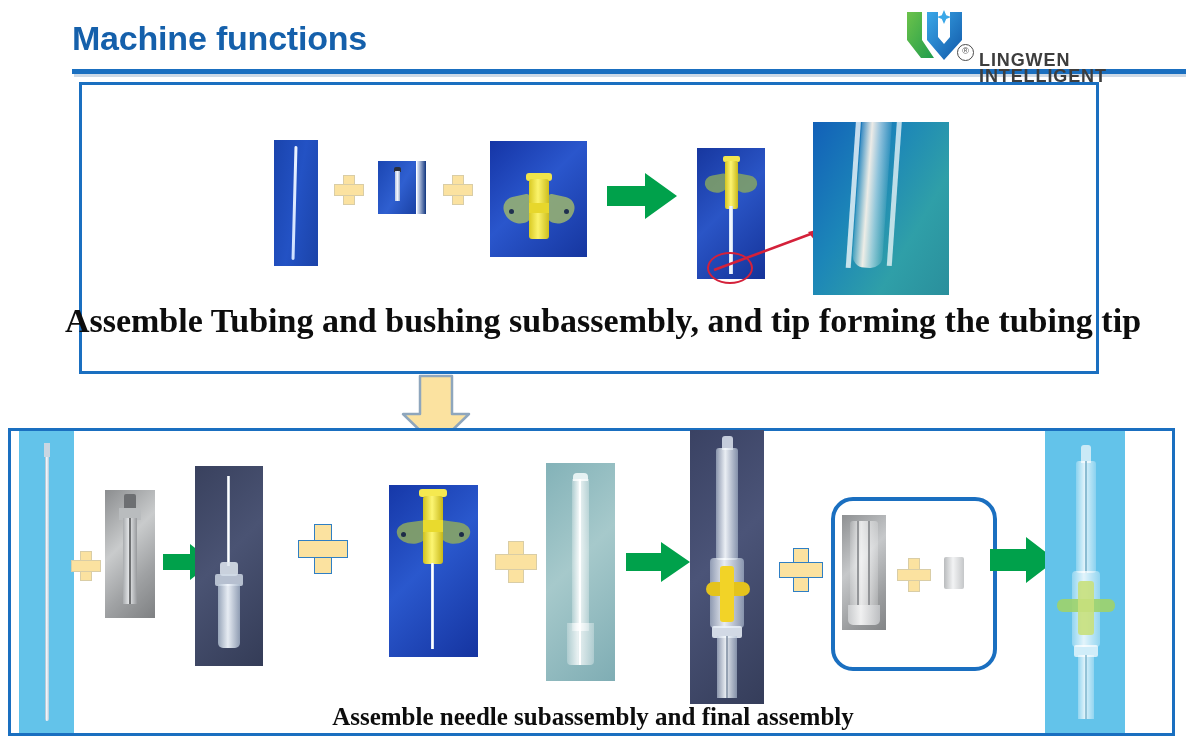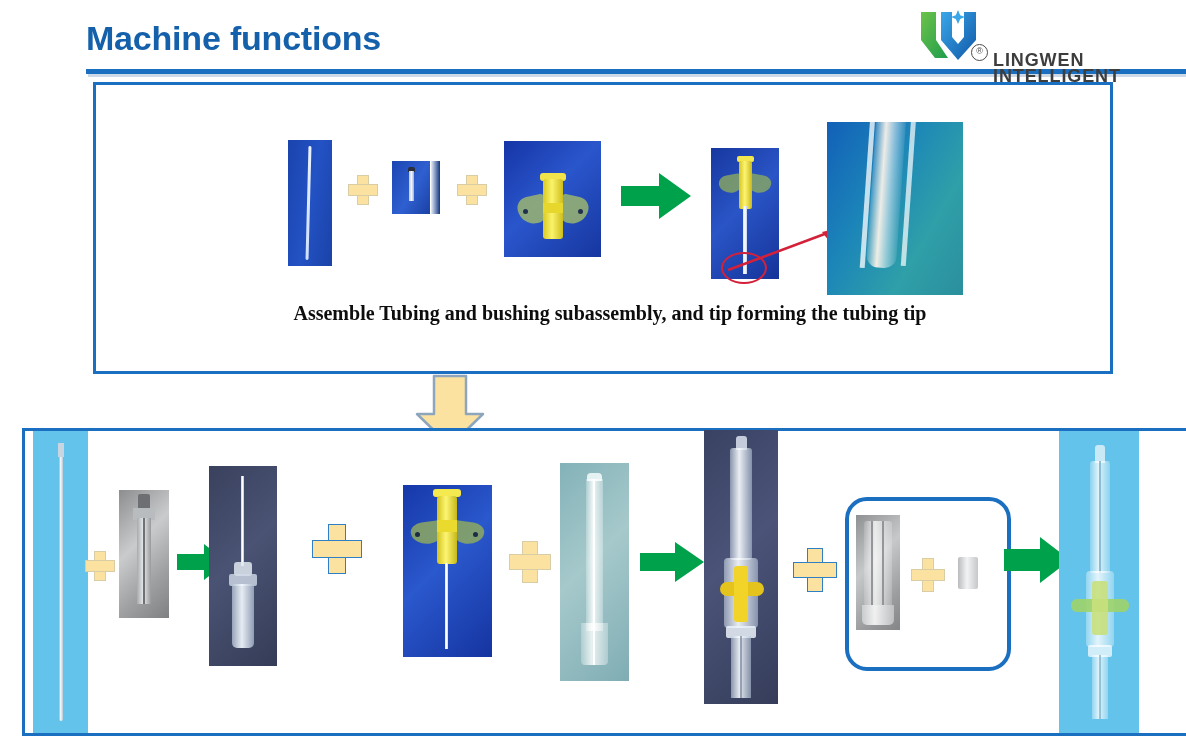--- a/index.html
+++ b/index.html
@@ -2,21 +2,21 @@
 <html><head>
 <meta charset="utf-8">
 <style>
   html,body{margin:0;padding:0;}
   body{
     width:1186px;height:744px;
     background:#ffffff;
     font-family:"Liberation Sans",sans-serif;
     overflow:hidden;position:relative;
   }
-  .slide{position:absolute;inset:0;margin-left:14px;}
+  .slide{position:absolute;inset:0;}
 
   
   .page-title{
     position:absolute;left:72px;top:20px;
     font-size:34px;font-weight:bold;color:#1560ab;
     letter-spacing:-0.2px;line-height:1.1;
     font-family:"Liberation Sans",sans-serif;
   }
   .title-rule{
     position:absolute;left:72px;top:69px;width:1114px;height:5px;
@@ -51,21 +51,21 @@
   .box{position:absolute;border:3px solid #1a6fc0;background:#fff;box-sizing:border-box;}
   #box-top{left:79px;top:82px;width:1020px;height:292px;}
   #box-bottom{left:8px;top:428px;width:1167px;height:308px;}
 
   .caption{
     position:absolute;text-align:center;
     font-family:"Liberation Serif",serif;
     font-weight:bold;color:#0d0d0d;
     white-space:nowrap;
   }
-  #cap-top{left:0;right:0;top:302px;font-size:20px;padding-left:20px;}
+  #cap-top{left:0;right:0;top:302px;font-size:34px;padding-left:20px;}
   #cap-bottom{left:0;right:0;top:703px;font-size:25px;}
 
   
   .abs{position:absolute;}
 
   
   .photo{position:absolute;overflow:hidden;}
 
   
   .plus{position:absolute;}
@@ -286,14 +286,15 @@
     <div class="abs" style="left:31px;top:30px;width:20px;height:112px;background:linear-gradient(90deg,rgba(255,255,255,.25),rgba(255,255,255,.8) 42%,rgba(255,255,255,.25));border-radius:3px;"></div>
     <div class="abs" style="left:40px;top:30px;width:2px;height:112px;background:rgba(120,175,200,.8);"></div>
     <div class="abs" style="left:27px;top:140px;width:28px;height:76px;background:linear-gradient(90deg,rgba(255,255,255,.3),rgba(255,255,255,.82) 42%,rgba(255,255,255,.3));border-radius:4px;"></div>
     <div class="abs" style="left:12px;top:168px;width:58px;height:13px;background:#9ed36a;opacity:.9;border-radius:6px;"></div>
     <div class="abs" style="left:33px;top:150px;width:16px;height:54px;background:#c8e07c;opacity:.9;border-radius:3px;"></div>
     <div class="abs" style="left:29px;top:214px;width:24px;height:12px;background:rgba(255,255,255,.7);border-radius:2px;"></div>
     <div class="abs" style="left:33px;top:224px;width:16px;height:64px;background:linear-gradient(90deg,rgba(255,255,255,.3),rgba(255,255,255,.8) 42%,rgba(255,255,255,.3));"></div>
     <div class="abs" style="left:40px;top:224px;width:2px;height:64px;background:rgba(120,175,200,.7);"></div>
   </div>
 
+  <div class="caption" id="cap-bottom">Assemble needle subassembly and final assembly</div>
 
 </div>
 
 </body></html>

